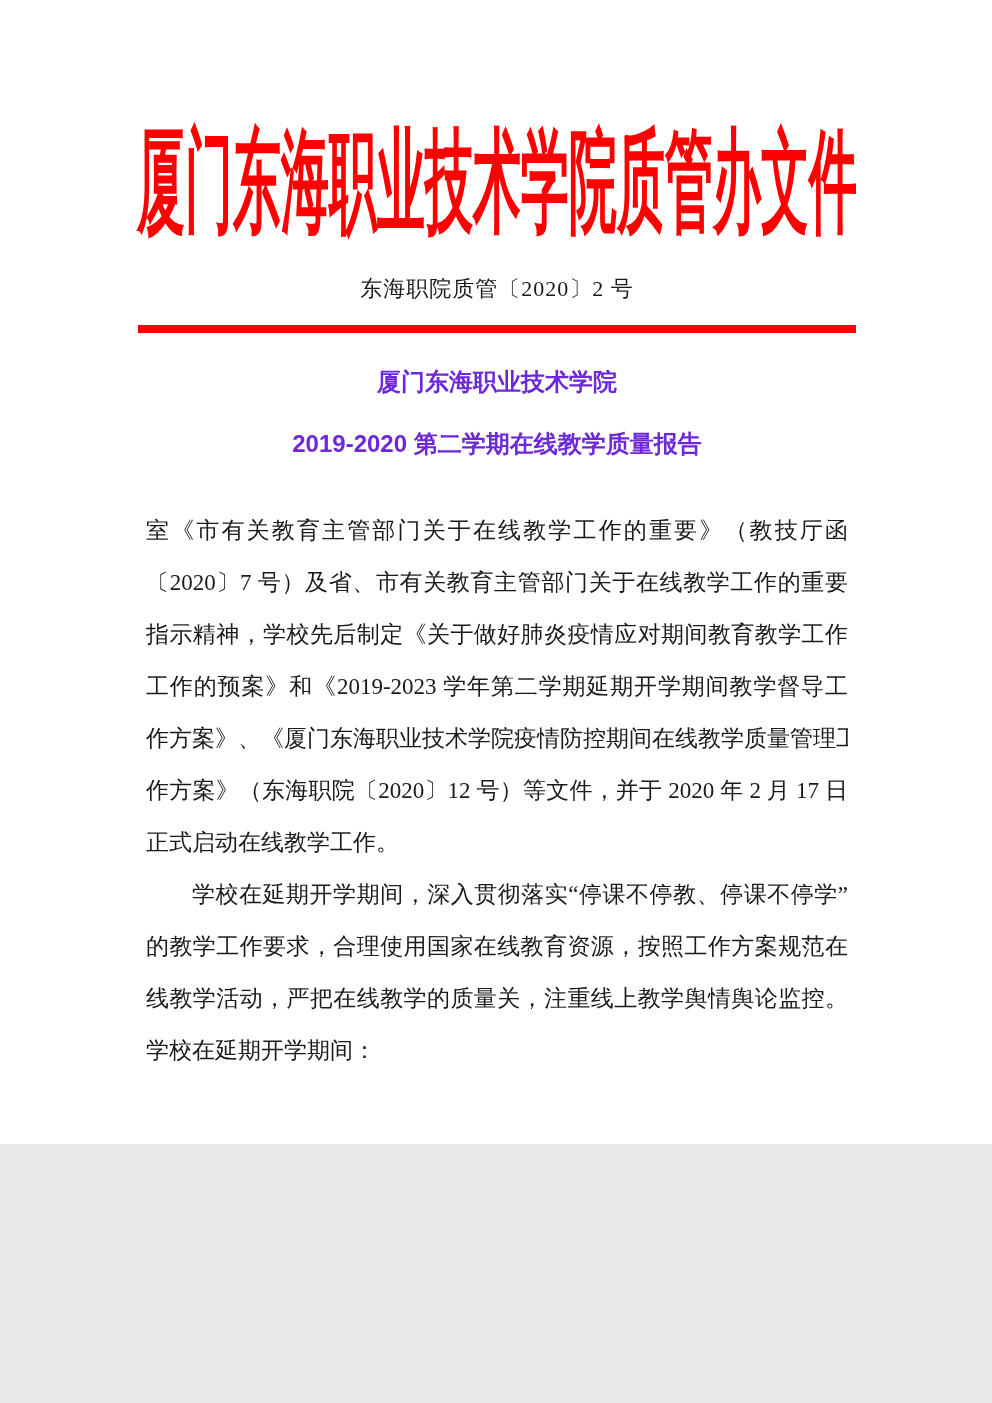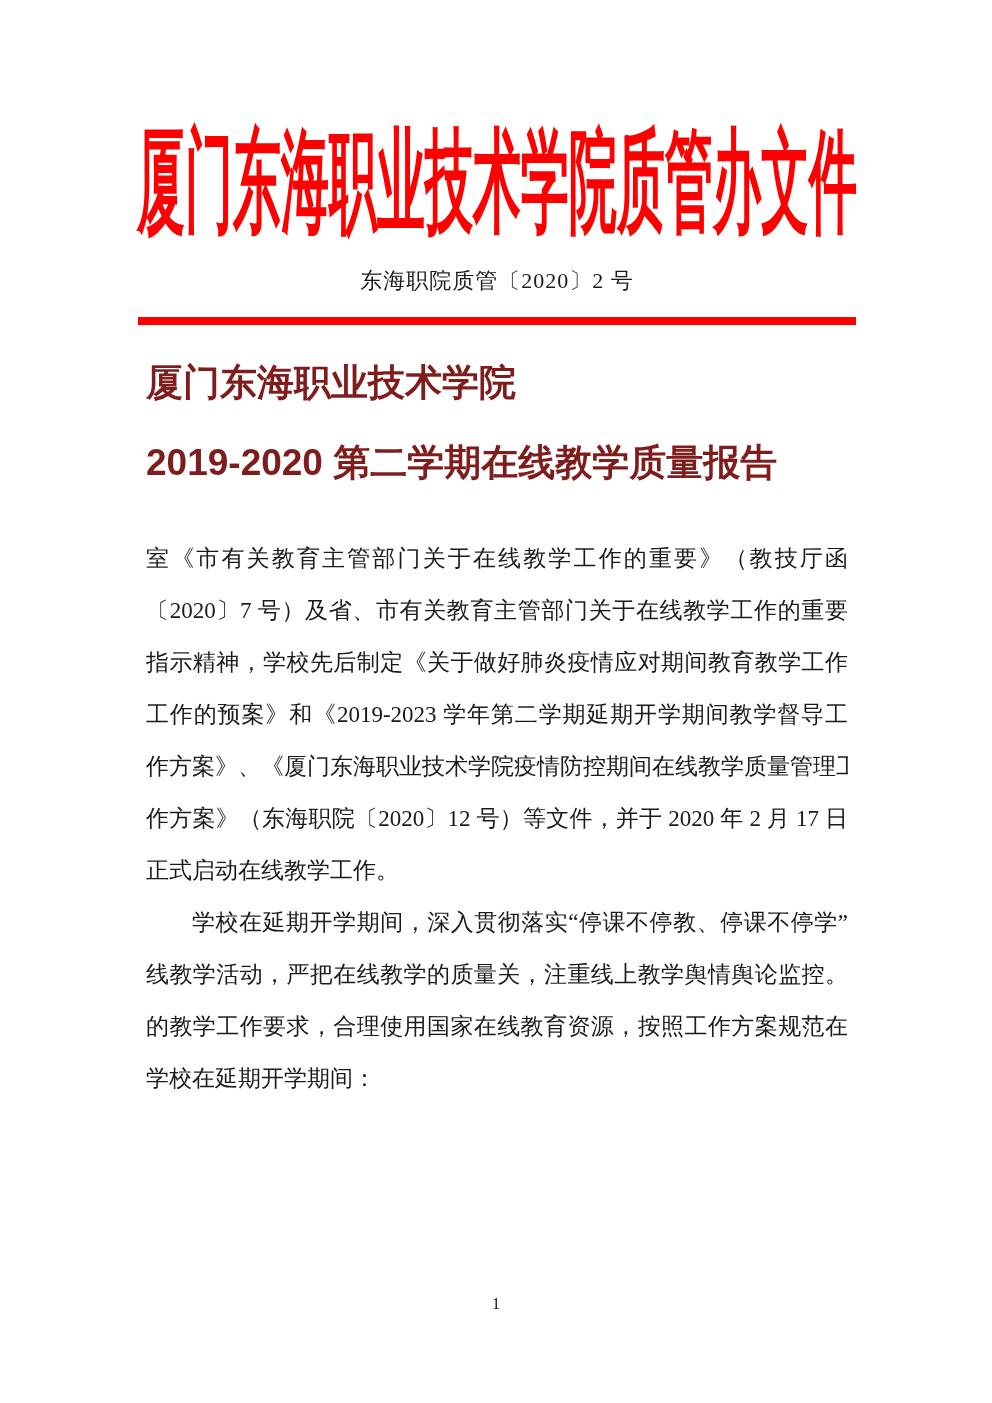--- a/index.html
+++ b/index.html
@@ -1,20 +1,20 @@
 <!DOCTYPE html>
 <html><head>
 <meta charset="utf-8">
 <style>
   * { margin: 0; padding: 0; box-sizing: border-box; }
   html, body { background: #e8e8e8; }
   .page {
     position: relative;
     width: 992px;
-    height: 1403px;
+    height: 1144px;
     margin: 0 auto;
     background: #ffffff;
     font-family: "Liberation Serif", "DejaVu Serif", serif;
     color: #1a1a1a;
     overflow: hidden;
   }
   .content { padding: 0 144px 0 146px; }
 
   
   .letterhead {
@@ -29,37 +29,37 @@
     font-weight: bold;
     color: #ff0000;
     white-space: nowrap;
     letter-spacing: 0px;
     transform: scaleY(2.35);
     transform-origin: center;
     font-family: "Liberation Serif", "DejaVu Serif", serif;
   }
 
   .doc-number {
-    margin-top: 20px;
+    margin-top: 28px;
     text-align: center;
     font-size: 22px;
     letter-spacing: 1px;
   }
 
   .red-divider {
     margin: 21px -8px 0 -8px;
     height: 8px;
     background: #ff0000;
   }
 
   .doc-title {
-    text-align: left;
+    text-align: center;
     font-weight: bold;
-    font-size: 37px;
-    color: #7f1d1d;
+    font-size: 24px;
+    color: #6d28d9;
     font-family: "Liberation Sans", "DejaVu Sans", sans-serif;
   }
   .doc-title.line1 { margin-top: 33px; }
   .doc-title.line2 { margin-top: 30px; }
 
   .body-text {
     margin-top: 45px;
     font-size: 23px;
   }
   .line {
@@ -111,22 +111,22 @@
         <div class="line">〔2020〕7 号）及省、市有关教育主管部门关于在线教学工作的重要</div>
         <div class="line">指示精神，学校先后制定《关于做好肺炎疫情应对期间教育教学工作</div>
         <div class="line">工作的预案》和《2019-2023 学年第二学期延期开学期间教学督导工</div>
         <div class="line">作方案》、《厦门东海职业技术学院疫情防控期间在线教学质量管理工</div>
         <div class="line">作方案》（东海职院〔2020〕12 号）等文件，并于 2020 年 2 月 17 日</div>
         <div class="line end">正式启动在线教学工作。</div>
       </div>
 
       <div>
         <div class="line indent">学校在延期开学期间，深入贯彻落实“停课不停教、停课不停学”</div>
+        <div class="line">的教学工作要求，合理使用国家在线教育资源，按照工作方案规范在</div>
         <div class="line">线教学活动，严把在线教学的质量关，注重线上教学舆情舆论监控。</div>
-        <div class="line">的教学工作要求，合理使用国家在线教育资源，按照工作方案规范在</div>
         <div class="line end">学校在延期开学期间：</div>
       </div>
 
     </div>
   </div>
 
   <div class="page-number">1</div>
 </div>
 
 </body></html>

